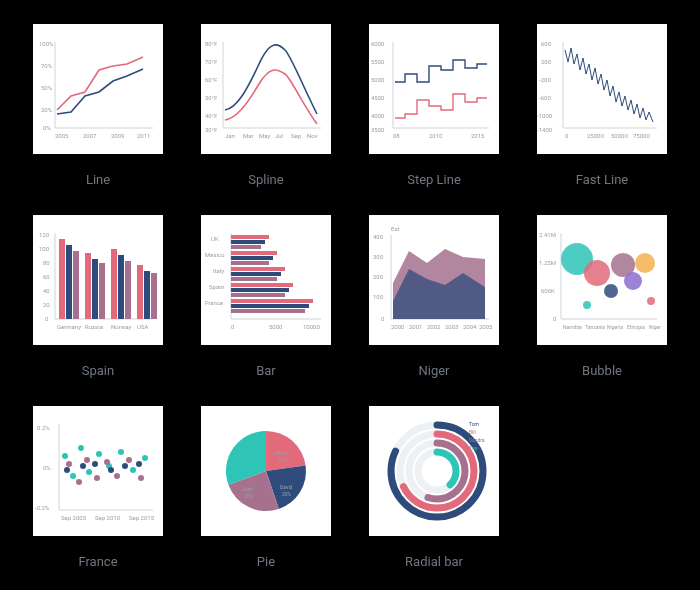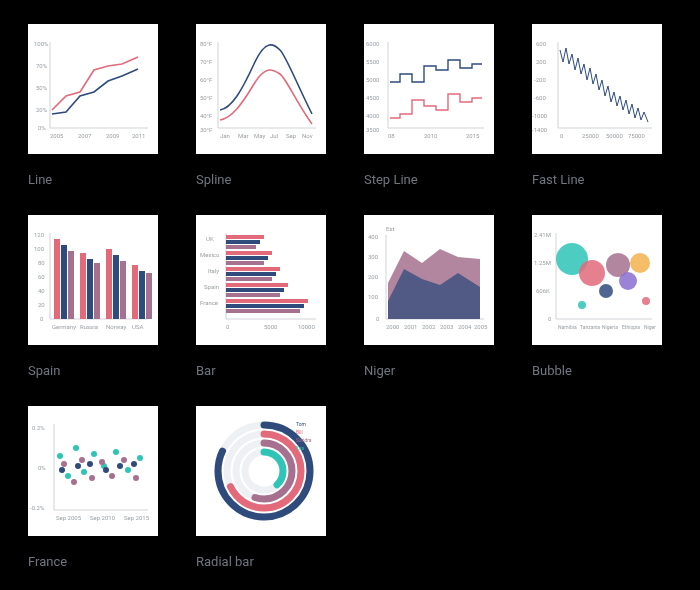--- a/index.html
+++ b/index.html
@@ -1,17 +1,17 @@
 <!DOCTYPE html>
 <html><head>
 <meta charset="utf-8">
 <style>
   html,body{margin:0;padding:0;background:#000;font-family:-apple-system,BlinkMacSystemFont,"Segoe UI",Roboto,Arial,sans-serif;}
   .grid{display:grid;grid-template-columns:repeat(4,1fr);gap:28px 28px;padding:24px 28px;width:700px;box-sizing:border-box;}
-  .cell{display:flex;flex-direction:column;text-decoration:underline;}
+  .cell{display:flex;flex-direction:column;align-items:center;text-decoration:underline;}
   .card{width:130px;height:130px;background:#fff;box-shadow:0 1px 4px rgba(0,0,0,.35);}
   .label{color:#6f7680;font-size:13px;margin-top:18px;}
   svg{width:130px;height:130px;display:block;}
   .axis{stroke:#cfd3d8;stroke-width:1;}
   .tick-text{fill:#9aa0a6;font-size:6px;font-family:inherit;}
   .legend-text{fill:#9aa0a6;font-size:5px;font-family:inherit;}
 </style>
 </head>
 <body>
 
@@ -306,20 +306,39 @@
               <circle cx="78" cy="64" r="3"></circle>
               <circle cx="92" cy="60" r="3"></circle>
               <circle cx="106" cy="58" r="3"></circle>
             </g>
         </g>
       </svg>
     </div>
     <div class="label">France</div>
   </div>
 
+  <div class="cell">
+    <div class="card">
+      <svg viewBox="0 0 130 130">
+        <g transform="translate(65,65)">
+          <path d="M0 0 L0 -40 A40 40 0 0 1 39.6 -5.6 Z" fill="#e26a7a"></path>
+          <path d="M0 0 L39.6 -5.6 A40 40 0 0 1 12.9 37.9 Z" fill="#2f4b7c"></path>
+          <path d="M0 0 L12.9 37.9 A40 40 0 0 1 -37.6 13.7 Z" fill="#a6718e"></path>
+          <path d="M0 0 L-37.6 13.7 A40 40 0 0 1 0 -40 Z" fill="#2ec4b6"></path>
+          <text class="legend-text" x="8" y="-16" fill="#fff">Others</text>
+          <text class="legend-text" x="12" y="-9" fill="#fff">29%</text>
+          <text class="legend-text" x="14" y="18" fill="#fff">David</text>
+          <text class="legend-text" x="16" y="25" fill="#fff">20%</text>
+          <text class="legend-text" x="-24" y="20" fill="#fff">John</text>
+          <text class="legend-text" x="-22" y="27" fill="#fff">26%</text>
+        </g>
+      </svg>
+    </div>
+    <div class="label">Pie</div>
+  </div>
 
 
   <div class="cell">
     <div class="card">
       <svg viewBox="0 0 130 130">
         <g transform="translate(68,65)">
           <circle r="46" fill="none" stroke="#eef1f4" stroke-width="7"></circle>
           <circle r="37" fill="none" stroke="#eef1f4" stroke-width="7"></circle>
           <circle r="28" fill="none" stroke="#eef1f4" stroke-width="7"></circle>
           <circle r="19" fill="none" stroke="#eef1f4" stroke-width="7"></circle>

